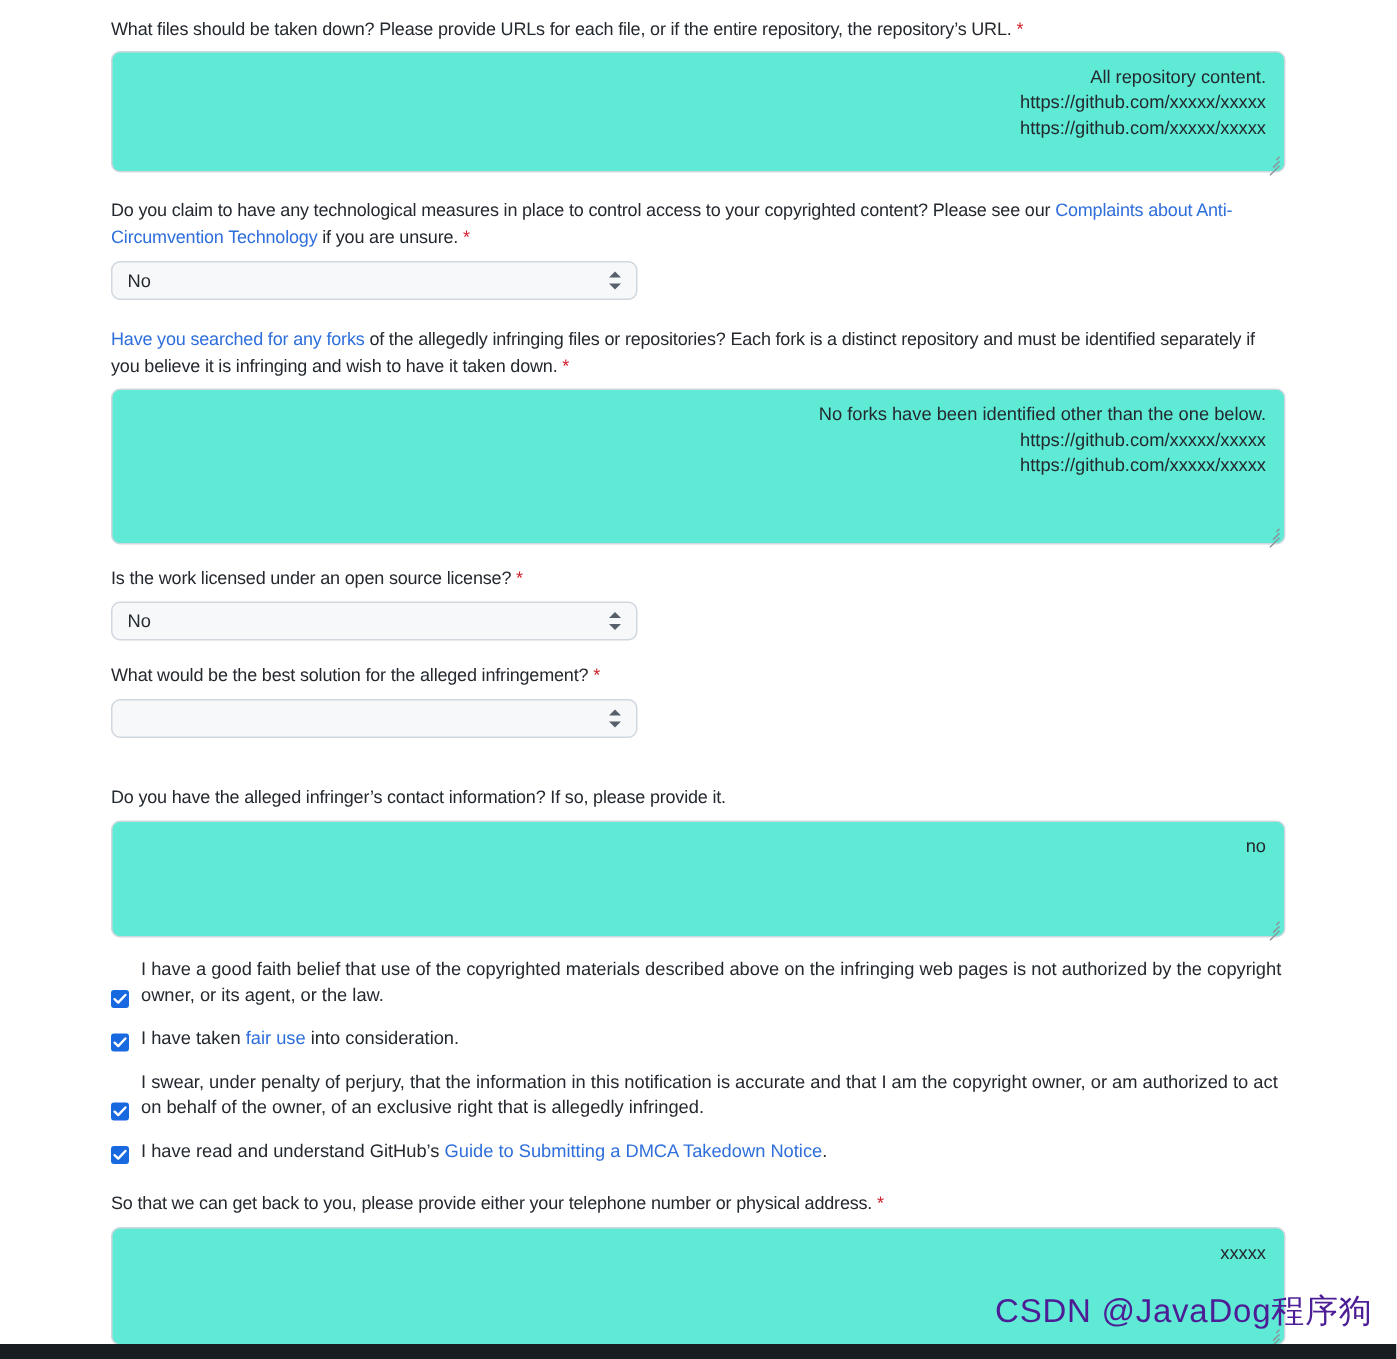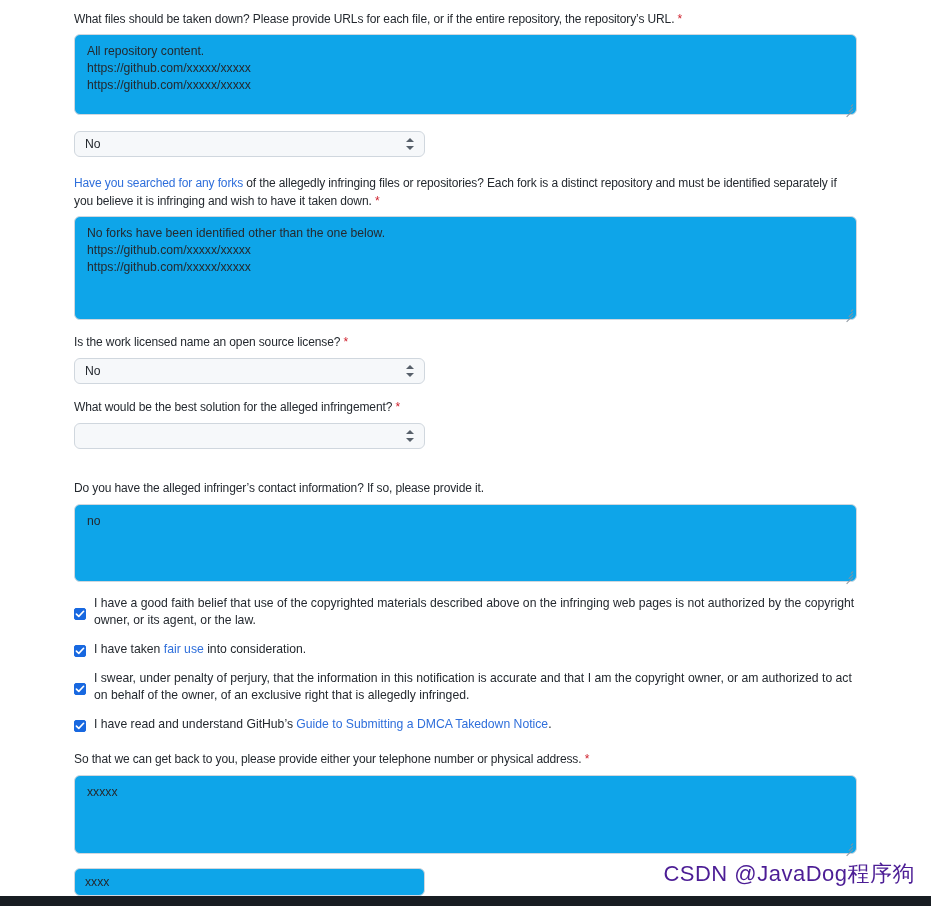--- a/index.html
+++ b/index.html
@@ -35,25 +35,26 @@
   }
   .qlabel .req { color: #cf222e; font-weight: 400; }
   a.lnk {
     color: #2f6fdb;
     text-decoration: none;
   }
   textarea.ta, input.ti, select.sel {
     font-family: "Liberation Sans", sans-serif;
     font-size: 12.2px;
     color: #24292f;
-    background: #0ea5e9;
+    background: #5eead4;
     border: 1px solid #d0d7de;
     border-radius: 6px;
     outline: none;
     display: block;
+    text-align: right;
   }
   textarea.ta {
     width: 783px;
     padding: 8px 12px;
     line-height: 17px;
     resize: none;
     overflow: hidden;
   }
   .ta-wrap { position: relative; }
   .resize-grip {
@@ -108,21 +109,21 @@
 
   input.ti {
     width: 351px;
     height: 28px;
     padding: 3px 10px;
   }
 
   .checks { }
   .checkrow {
     display: flex;
-    align-items: center;
+    align-items: flex-end;
     margin-bottom: 0;
   }
   .cbox {
     flex: 0 0 auto;
     width: 12px; height: 12px;
     border-radius: 2px;
     background: #1868e0;
     border: 1px solid #1868e0;
     margin-right: 8px;
     margin-top: 3px;
@@ -166,20 +167,21 @@
 https://github.com/xxxxx/xxxxx</textarea>
         <span class="resize-grip">
             <i></i>
             <i></i>
             <i></i>
           </span>
       </div>
     </div>
 
     <div class="field" style="margin-top:16px;">
+      <div class="qlabel"><span>Do you claim to have any technological measures in place to control access to your copyrighted content? Please see our </span><a class="lnk" href="#">Complaints about Anti-Circumvention Technology</a><span> if you are unsure. </span><span class="req">*</span></div>
       <div class="selbox" style="margin-top:7px;">
         <span class="selval">No</span>
         <span class="sel-arrows">
             <span class="up"></span>
             <span class="dn"></span>
           </span>
       </div>
     </div>
 
     <div class="field" style="margin-top:17px;">
@@ -190,21 +192,21 @@
 https://github.com/xxxxx/xxxxx</textarea>
         <span class="resize-grip">
             <i></i>
             <i></i>
             <i></i>
           </span>
       </div>
     </div>
 
     <div class="field" style="margin-top:13px;">
-      <div class="qlabel"><span>Is the work licensed name an open source license? </span><span class="req">*</span></div>
+      <div class="qlabel"><span>Is the work licensed under an open source license? </span><span class="req">*</span></div>
       <div class="selbox" style="margin-top:7px;">
         <span class="selval">No</span>
         <span class="sel-arrows">
             <span class="up"></span>
             <span class="dn"></span>
           </span>
       </div>
     </div>
 
     <div class="field" style="margin-top:14px;">

